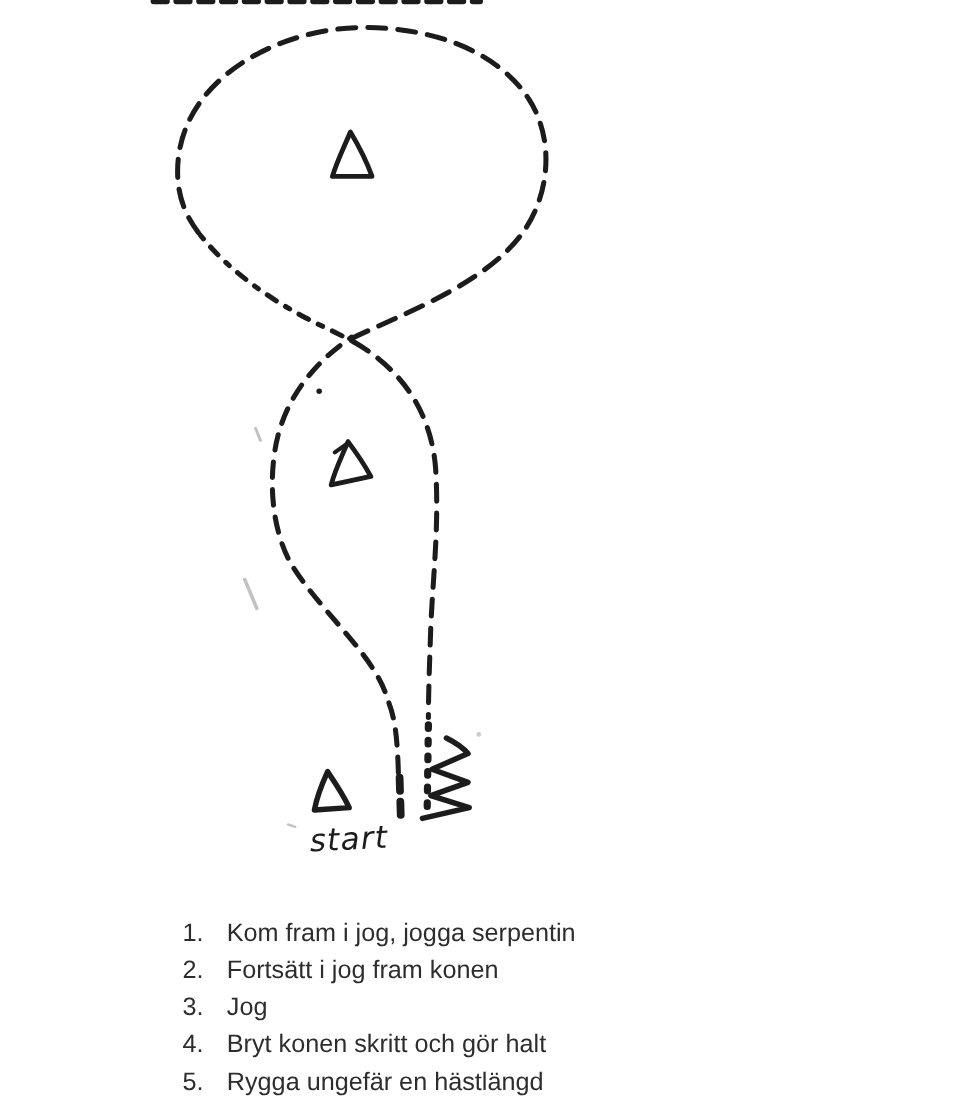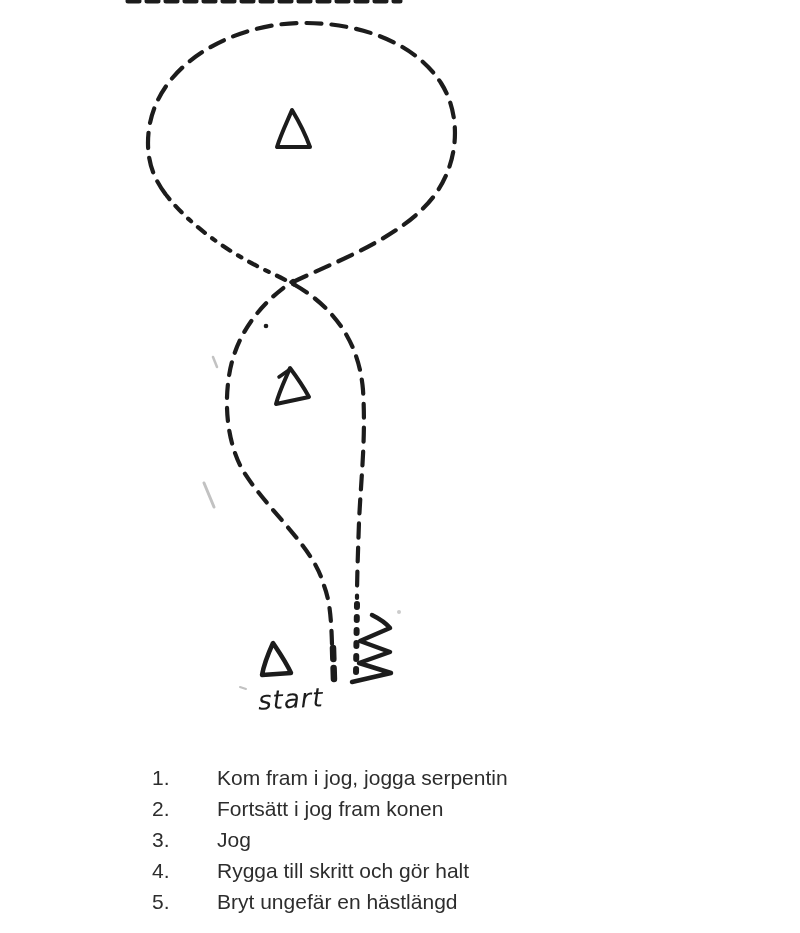--- a/index.html
+++ b/index.html
@@ -60,21 +60,20 @@
   .instruction-row {
     display: flex;
     align-items: baseline;
   }
   .instruction-num {
     width: 37px;
     flex: 0 0 37px;
   }
   .instruction-text {
     flex: 1;
-    margin-left: 28px;
   }
 </style>
 </head>
 <body>
 
 <div class="page">
 
   <svg class="drawing" width="800" height="750" viewBox="0 0 800 750">
 
     <path class="ink-stroke" d="M 128 1 L 400 1" stroke-width="5" stroke-dasharray="11 8"></path>
@@ -118,21 +117,21 @@
     <div class="instruction-row">
       <span class="instruction-num">2.</span>
       <span class="instruction-text">Fortsätt i jog fram konen</span>
     </div>
     <div class="instruction-row">
       <span class="instruction-num">3.</span>
       <span class="instruction-text">Jog</span>
     </div>
     <div class="instruction-row">
       <span class="instruction-num">4.</span>
-      <span class="instruction-text">Rygga till skritt och gör halt</span>
+      <span class="instruction-text">Bryt konen skritt och gör halt</span>
     </div>
     <div class="instruction-row">
       <span class="instruction-num">5.</span>
-      <span class="instruction-text">Bryt ungefär en hästlängd</span>
+      <span class="instruction-text">Rygga ungefär en hästlängd</span>
     </div>
   </div>
 
 </div>
 
 </body></html>

